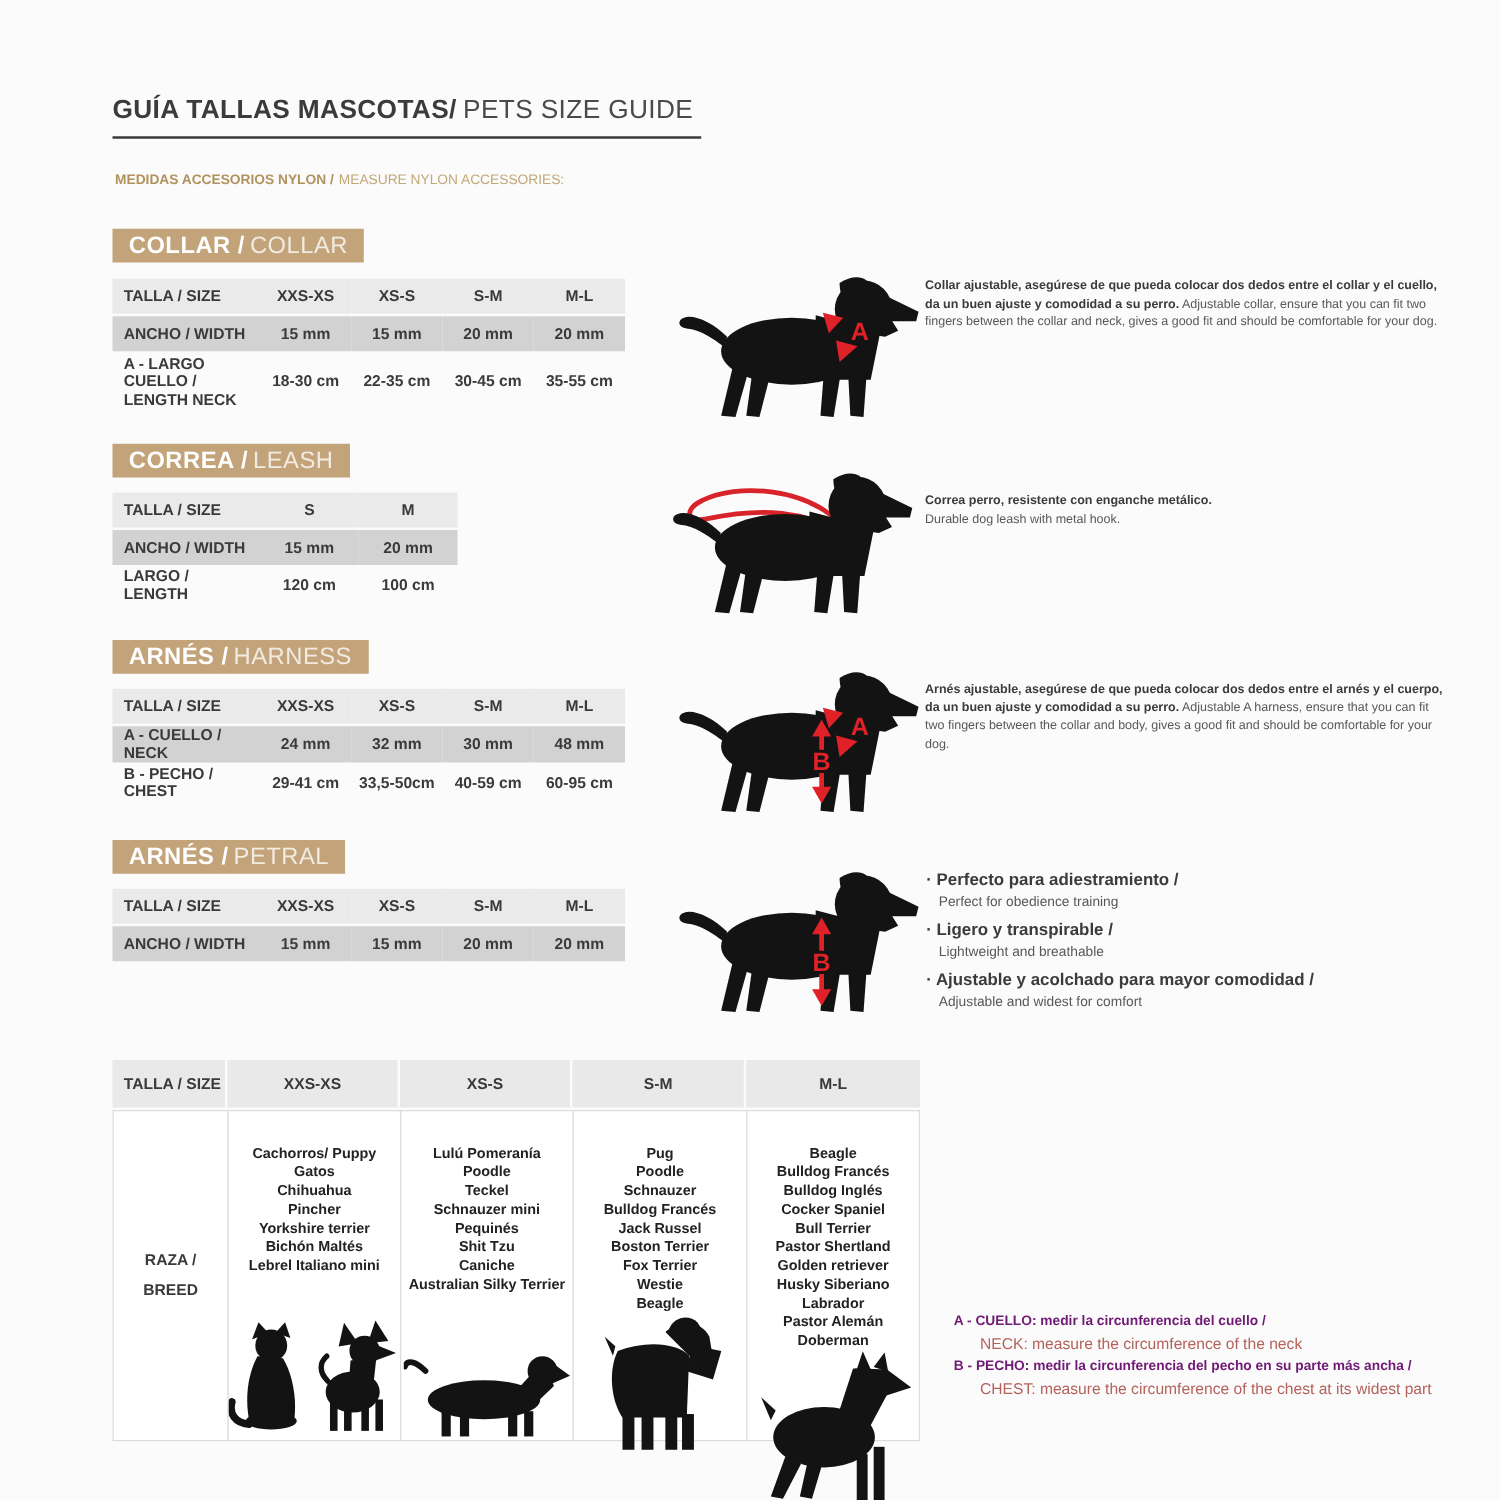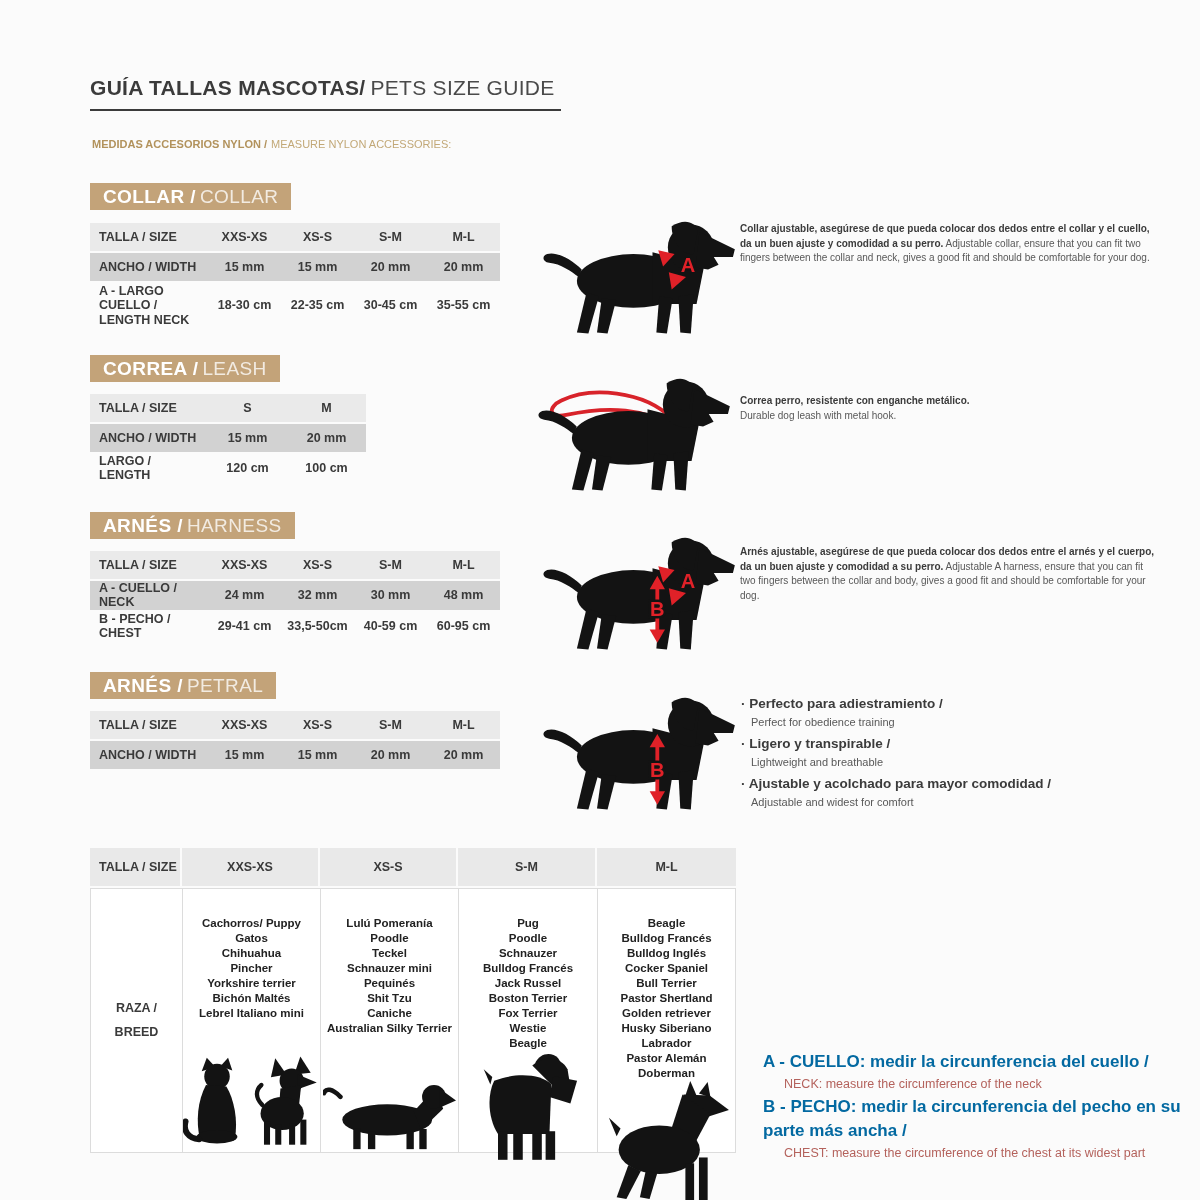--- a/index.html
+++ b/index.html
@@ -63,21 +63,21 @@
         display:flex; flex-direction:column; align-items:center; padding-top:27px; }
   .bc.last { margin-right:0; }
   .bc-label { justify-content:center; padding-top:0; font-weight:bold; font-size:12.5px;
               text-align:center; white-space:pre-line; line-height:1.9; }
   .blist { font-size:11.5px; font-weight:bold; color:#222; line-height:15px;
            white-space:pre-line; text-align:center; }
   .sil { margin-top:auto; width:100%; display:flex; align-items:flex-end; justify-content:center; gap:4px; }
   .sil svg { display:block; margin-bottom:1px; }
   
   .notes { position:absolute; left:763px; top:1050px; width:432px; line-height:1.45; }
-  .note-es { font-weight:bold; color:#0369a1; font-size:17px; }
+  .note-es { font-weight:bold; color:#701a75; font-size:11px; }
   .note-en { font-weight:normal; color:#b4625c; font-size:12.5px; padding-left:21px; margin-bottom:2px; }
 </style>
 </head>
 <body>
 
 <div class="page">
 
   <svg width="0" height="0" style="position:absolute">
     <defs>
       <g id="dog-body" fill="#131313">

